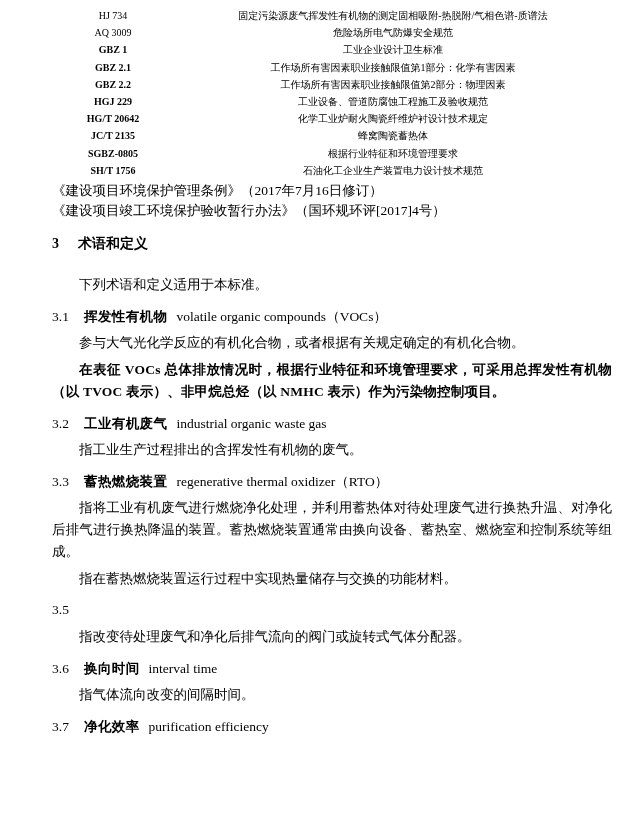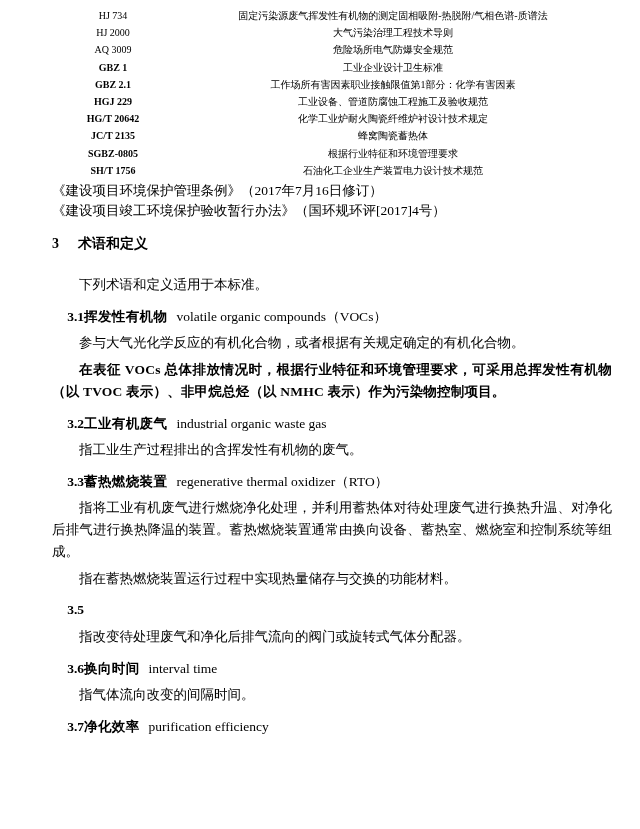--- a/index.html
+++ b/index.html
@@ -88,22 +88,21 @@
   .term {
     font-size: 13.5px;
     margin: 11px 0 0 0;
     line-height: 1.5;
     display: flex;
     align-items: baseline;
   }
   .term .t-num {
     width: 32px;
     flex: 0 0 32px;
-    font-weight: bold;
-    text-align: right;
+    font-weight: normal;
   }
   .term .t-cn {
     font-weight: bold;
     margin-right: 9px;
     letter-spacing: 0.4px;
   }
   .term .t-en {
     font-weight: normal;
     font-family: "Liberation Serif", serif;
   }
@@ -113,36 +112,36 @@
 
 <div class="page">
 
   <table class="std-table">
     <tbody>
       <tr>
         <td class="std-code">HJ 734</td>
         <td class="std-title">固定污染源废气挥发性有机物的测定固相吸附-热脱附/气相色谱-质谱法</td>
       </tr>
       <tr>
-        <td class="std-code">HJ 2000</td>
-        <td class="std-title">大气污染治理工程技术导则</td>
-      </tr>
-      <tr>
         <td class="std-code">AQ 3009</td>
         <td class="std-title">危险场所电气防爆安全规范</td>
       </tr>
       <tr>
         <td class="std-code bold">GBZ 1</td>
         <td class="std-title">工业企业设计卫生标准</td>
       </tr>
       <tr>
         <td class="std-code bold">GBZ 2.1</td>
         <td class="std-title">工作场所有害因素职业接触限值第1部分：化学有害因素</td>
       </tr>
       <tr>
+        <td class="std-code bold">GBZ 2.2</td>
+        <td class="std-title">工作场所有害因素职业接触限值第2部分：物理因素</td>
+      </tr>
+      <tr>
         <td class="std-code bold">HGJ 229</td>
         <td class="std-title">工业设备、管道防腐蚀工程施工及验收规范</td>
       </tr>
       <tr>
         <td class="std-code bold">HG/T 20642</td>
         <td class="std-title">化学工业炉耐火陶瓷纤维炉衬设计技术规定</td>
       </tr>
       <tr>
         <td class="std-code bold">JC/T 2135</td>
         <td class="std-title">蜂窝陶瓷蓄热体</td>

